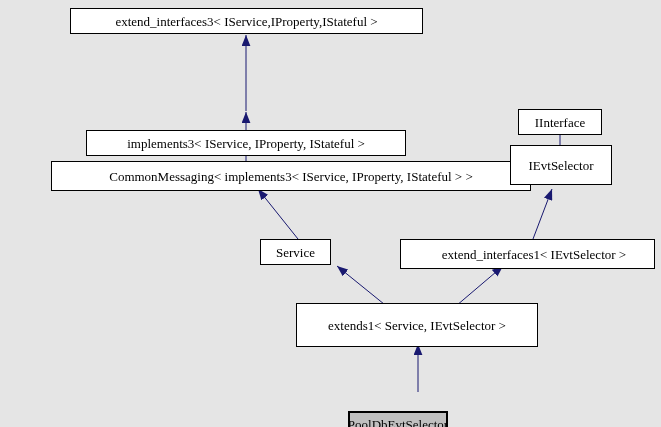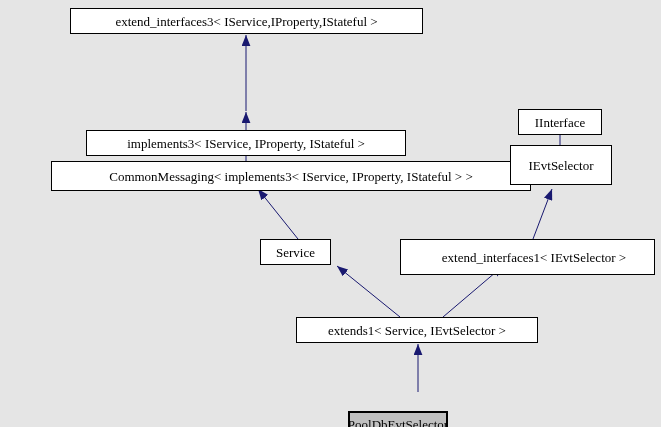--- a/index.html
+++ b/index.html
@@ -65,17 +65,17 @@
       <line x1="443" y1="317" x2="503" y2="266" stroke="#191970" marker-end="url(#arrow)"></line>
       <line x1="418" y1="392" x2="418" y2="344" stroke="#191970" marker-end="url(#arrow)"></line>
     </svg>
   <div id="nodes">
       <div class="node" style="left: 70px; top: 8px; width: 353px; height: 26px;">extend_interfaces3&lt; IService,IProperty,IStateful &gt;</div>
       <div class="node" style="left: 86px; top: 85px; width: 320px; height: 26px; margin-top: 45px;">implements3&lt; IService, IProperty, IStateful &gt;</div>
       <div class="node" style="left: 518px; top: 85px; width: 84px; height: 26px; margin-top: 24px;">IInterface</div>
       <div class="node" style="left: 7px; top: 161px; width: 480px; height: 30px; margin-left: 44px;">CommonMessaging&lt; implements3&lt; IService, IProperty, IStateful &gt; &gt;</div>
       <div class="node" style="left: 510px; top: 145px; width: 102px; height: 40px; text-align: center;">IEvtSelector</div>
       <div class="node" style="left: 260px; top: 239px; width: 71px; height: 26px;">Service</div>
-      <div class="node" style="left: 400px; top: 239px; width: 255px; height: 36px; padding-left: 13px;">extend_interfaces1&lt; IEvtSelector &gt;</div>
-      <div class="node" style="left: 296px; top: 317px; width: 242px; height: 26px;">extends1&lt; Service, IEvtSelector &gt;</div>
+      <div class="node" style="left: 400px; top: 239px; width: 255px; height: 30px; padding-left: 13px;">extend_interfaces1&lt; IEvtSelector &gt;</div>
+      <div class="node" style="left: 296px; top: 303px; width: 242px; height: 44px;">extends1&lt; Service, IEvtSelector &gt;</div>
       <div class="node highlight" style="left: 348px; top: 411px; width: 100px; height: 27px;">PoolDbEvtSelector</div>
     </div>
 </div>
 
 </body></html>

